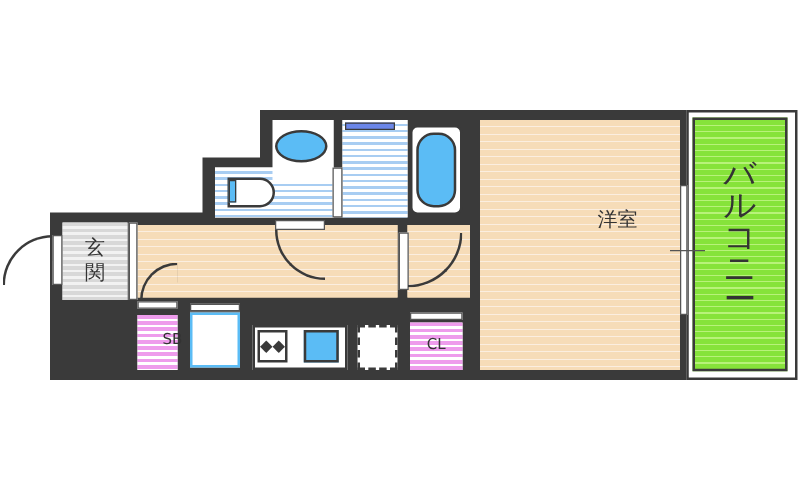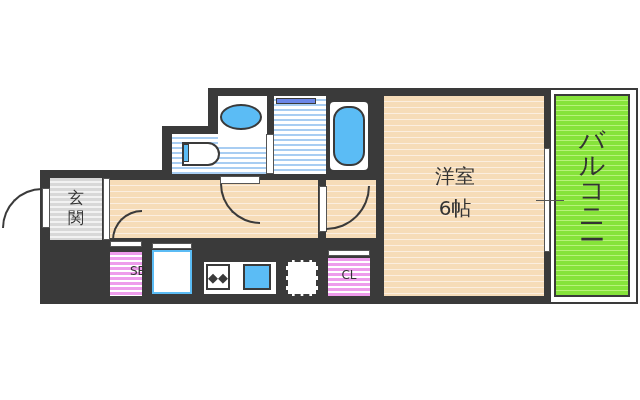--- a/index.html
+++ b/index.html
@@ -30,23 +30,22 @@
 <div class="abs green" style="left:554px;top:94px;width:76px;height:203px;border:2px solid #3a3a3a;"></div>
 <div class="abs lbl" style="left:570px;top:128px;width:44px;font-size:26px;line-height:25px;">
   <div>バ</div>
   <div>ル</div>
   <div>コ</div>
   <div>ニ</div>
   <div>ー</div>
 </div>
 
 <div class="abs floor" style="left:384px;top:96px;width:160px;height:200px;"></div>
-<div class="abs lbl" style="left:400px;top:160px;width:110px;font-size:20px;line-height:32px;">
+<div class="abs lbl" style="left:400px;top:160px;width:110px;font-size:16px;line-height:32px;text-align:right;">
   <div>洋室</div>
-  <div>6帖</div>
 </div>
 
 <div class="abs" style="left:544px;top:148px;width:6px;height:104px;background:#fff;border:1px solid #555;"></div>
 <div class="abs" style="left:536px;top:200px;width:28px;height:1px;background:#555;"></div>
 
 <div class="abs wet" style="left:172px;top:134px;width:95px;height:40px;"></div>
 <div class="abs wet" style="left:218px;top:96px;width:49px;height:50px;background:#fff;"></div>
 
 <div class="abs fx" style="left:182px;top:142px;width:38px;height:24px;border-radius:0 12px 12px 0;"></div>
 <div class="abs" style="left:183px;top:144px;width:6px;height:18px;background:#5bbcf5;border:1px solid #3a3a3a;"></div>

